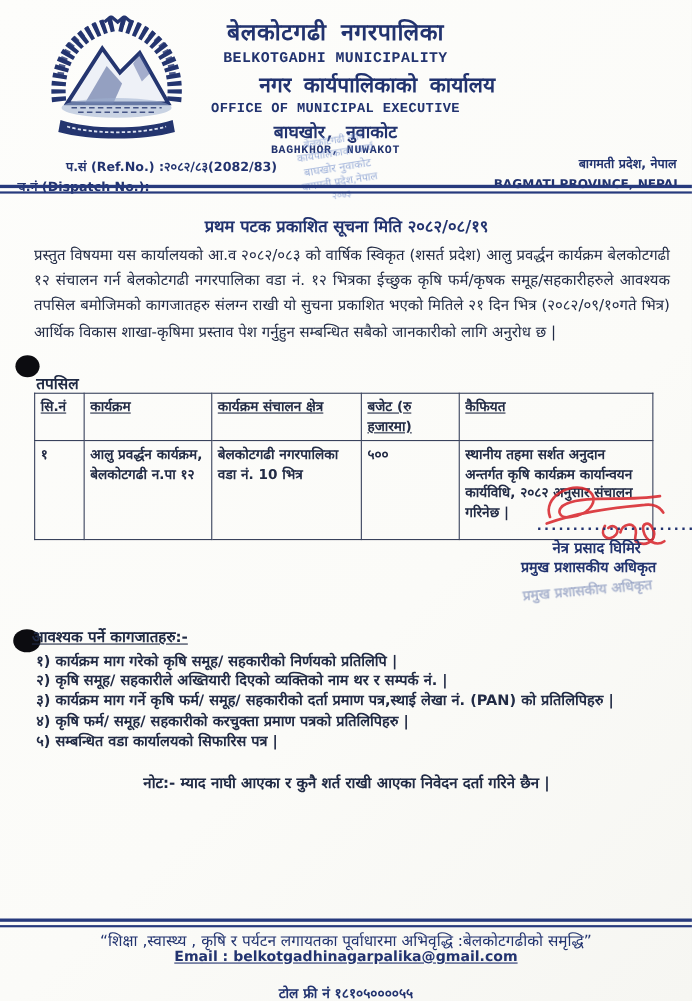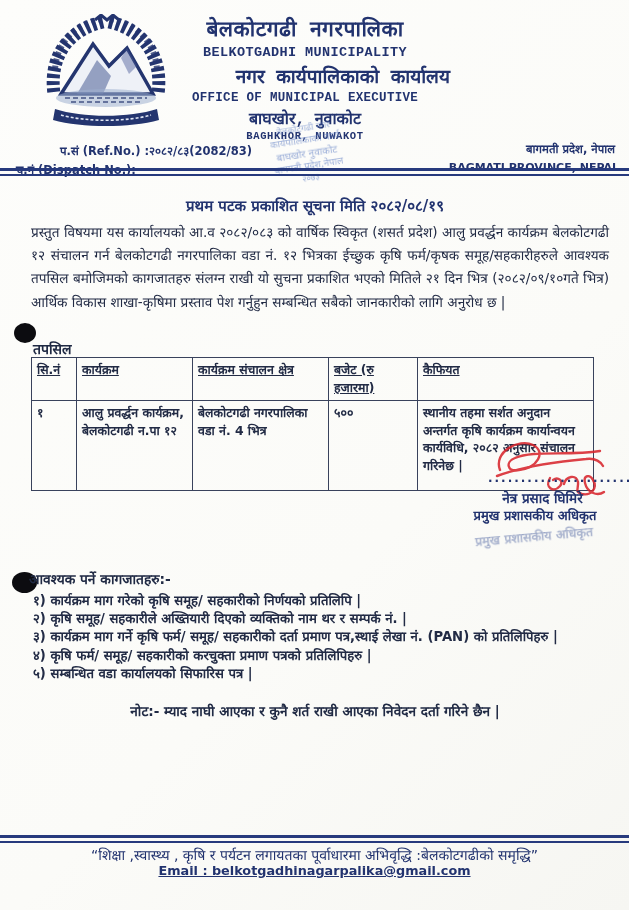--- a/index.html
+++ b/index.html
@@ -41,21 +41,21 @@
   table.sched th{font-weight:700;text-decoration:underline;}
   
   .sig-name{font-size:13.5px;font-weight:bold;color:#22336f;}
   .sig-title{font-size:13px;font-weight:bold;color:#22336f;}
   .sig-ghost{
     font-size:12.5px;font-weight:bold;color:rgba(92,112,168,.5);
     transform:rotate(-5deg);filter:blur(.4px);white-space:nowrap;
   }
   .dots{font-size:12px;letter-spacing:2px;color:#22336f;font-weight:bold;}
   
-  .docs-head{font-size:13.8px;font-weight:bold;color:#202a44;text-align:right;}
+  .docs-head{font-size:13.8px;font-weight:bold;color:#202a44;text-decoration:underline;text-align:right;}
   .doc-item{font-size:13.2px;font-weight:600;color:#222b45;white-space:nowrap;}
   .note-line{font-size:13.6px;font-weight:bold;color:#202a44;}
   
   .f-slogan{font-size:14px;font-weight:normal;color:#22336f;}
   .f-email{font-size:12.8px;font-weight:bold;color:#22336f;text-decoration:underline;}
   .f-site{font-size:12.8px;font-weight:bold;color:#22336f;}
   .f-toll{font-size:12.5px;font-weight:600;color:#22336f;}
 </style>
 </head>
 <body>
@@ -129,21 +129,21 @@
         <tr>
       <th>सि.नं</th>
       <th>कार्यक्रम</th>
       <th>कार्यक्रम संचालन क्षेत्र</th>
       <th>बजेट (रु हजारमा)</th>
       <th>कैफियत</th>
     </tr>
     <tr style="height:90px;">
       <td>१</td>
       <td>आलु प्रवर्द्धन कार्यक्रम, बेलकोटगढी न.पा १२</td>
-      <td>बेलकोटगढी नगरपालिका वडा नं. 4 भित्र</td>
+      <td>बेलकोटगढी नगरपालिका वडा नं. 10 भित्र</td>
       <td>५००</td>
       <td>स्थानीय तहमा सर्शत अनुदान अन्तर्गत कृषि कार्यक्रम कार्यान्वयन कार्यविधि, २०८२ अनुसार संचालन गरिनेछ |</td>
     </tr>
   </tbody>
     </table>
 
   <svg class="abs" style="left:492px;top:436px;" width="118" height="64" viewBox="0 0 118 64">
     <g fill="none" stroke="#d8272e" stroke-width="2.4" stroke-linecap="round" opacity=".88">
       <path d="M8,34 C1,16 27,2 41,9 C55,16 45,32 27,34 C15,36 13,26 23,22 C41,14 76,20 108,15"></path>
       <path d="M5,40 C32,30 62,26 94,23 C102,22 108,25 111,30"></path>
@@ -165,14 +165,15 @@
   <div class="abs doc-item" style="left:33px;top:627px;">३) कार्यक्रम माग गर्ने कृषि फर्म/ समूह/ सहकारीको दर्ता प्रमाण पत्र,स्थाई लेखा नं. (PAN) को प्रतिलिपिहरु |</div>
   <div class="abs doc-item" style="left:33px;top:646px;">४) कृषि फर्म/ समूह/ सहकारीको  करचुक्ता प्रमाण पत्रको प्रतिलिपिहरु |</div>
   <div class="abs doc-item" style="left:33px;top:664px;">५) सम्बन्धित वडा कार्यालयको सिफारिस पत्र |</div>
 
   <div class="abs center note-line" style="left:95px;top:701px;width:440px;">नोट:- म्याद नाघी आएका र कुनै शर्त राखी आएका निवेदन दर्ता गरिने छैन |</div>
 
   <div class="abs rule-double" style="left:0;top:835px;width:629px;"></div>
   <div class="abs center f-slogan" style="left:40px;top:845px;width:549px;">“शिक्षा ,स्वास्थ्य , कृषि र पर्यटन लगायतका पूर्वाधारमा अभिवृद्धि :बेलकोटगढीको समृद्धि”</div>
   <div class="abs center f-email" style="left:40px;top:863px;width:549px;">Email : belkotgadhinagarpalika@gmail.com</div>
   <div class="abs center f-site" style="left:40px;top:921px;width:549px;font-style:italic;">Website :www.belkotgadhimun.gov.np</div>
+  <div class="abs center f-toll" style="left:40px;top:894px;width:549px;">टोल फ्री नं १८१०५००००५५</div>
 
 </div>
 
 </body></html>

